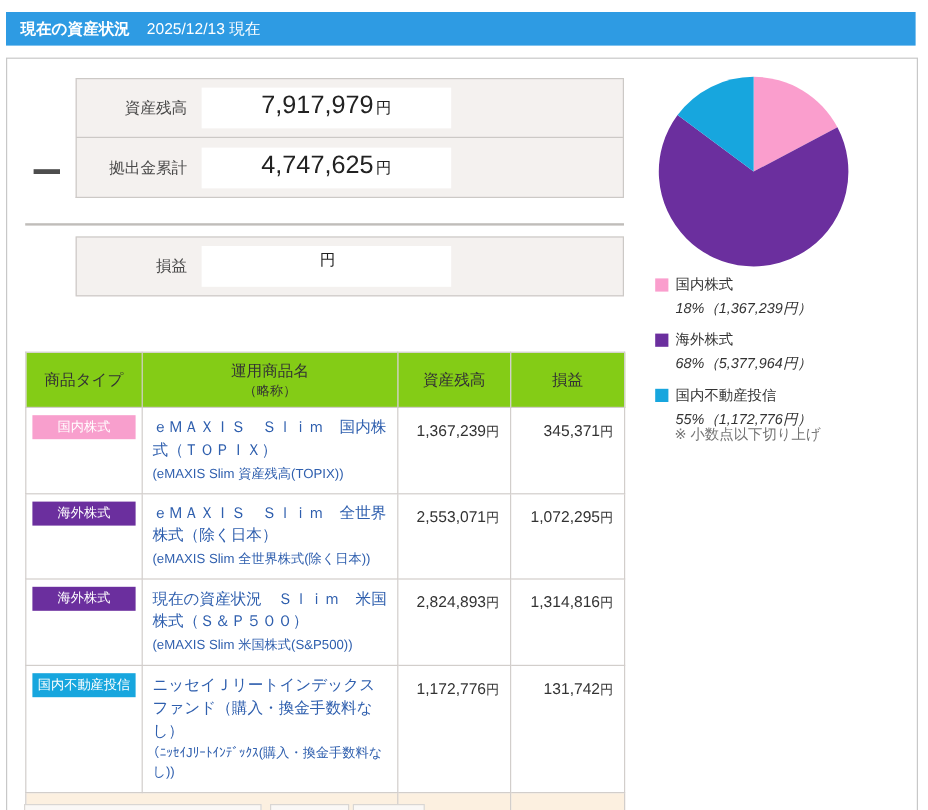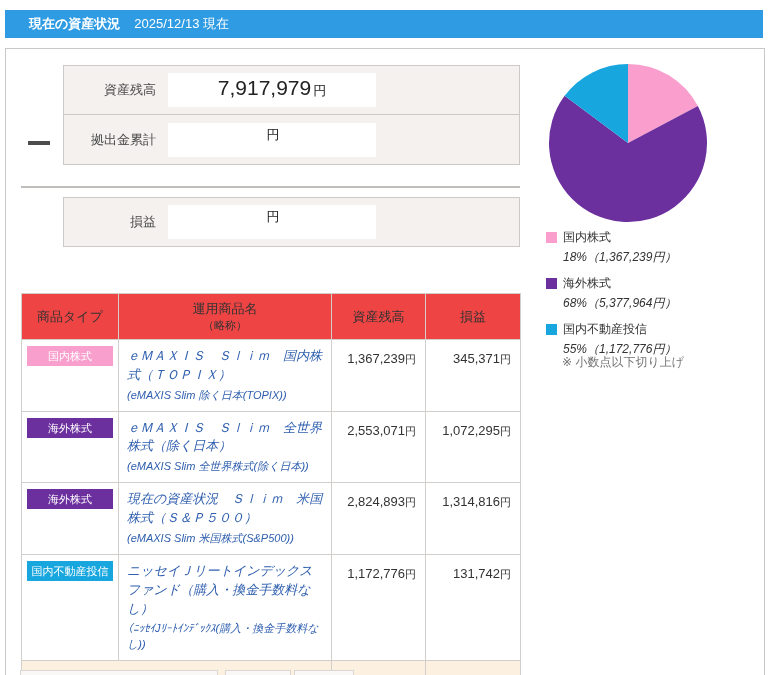--- a/index.html
+++ b/index.html
@@ -1,21 +1,21 @@
 <!DOCTYPE html>
 <html lang="ja"><head>
 <meta charset="utf-8">
 <style>
   * { margin:0; padding:0; box-sizing:border-box; }
   body { background:#fff; font-family:"Liberation Sans","DejaVu Sans",sans-serif; }
   .page { position:relative; width:773px; height:675px; background:#fff; overflow:hidden; }
 
   
   .header-bar { position:absolute; left:5px; top:10px; width:758px; height:28px;
-    background:#2E9BE3; color:#fff; line-height:28px; padding-left:24px; font-size:13px; }
+    background:#2E9BE3; color:#fff; line-height:28px; padding-left:12px; font-size:13px; }
   .header-title { font-weight:bold; }
   .header-date { margin-left:14px; }
 
   
   .panel { position:absolute; left:5px; top:48px; width:760px; height:660px;
     background:#fff; border:1px solid #C8C8C8; }
 
   
   .summary-group { position:absolute; left:57px; top:16px; width:457px; }
   .summary-row { display:flex; align-items:center; height:50px; background:#F4F1EF;
@@ -37,27 +37,27 @@
   .legend-item { margin-bottom:9px; font-size:12px; color:#333; }
   .legend-line1 { display:flex; align-items:center; }
   .legend-swatch { width:11px; height:11px; display:inline-block; margin-right:6px; flex-shrink:0; }
   .legend-detail { margin-left:17px; margin-top:3px;font-style:italic; }
   .chart-note { position:absolute; left:556px; top:305px; font-size:12px; color:#737373; }
 
   
   .table-wrap { position:absolute; left:15px; top:244px; width:499px; }
   table.asset-table { border-collapse:collapse; width:499px; table-layout:fixed; font-size:13px; }
   .asset-table th, .asset-table td { border:1px solid #D2CECB; }
-  .asset-table thead th { background:#ef4444; color:#333; font-weight:normal;
+  .asset-table thead th { background:#84cc16; color:#333; font-weight:normal;
     text-align:center; vertical-align:middle; padding:6px 2px; height:44px; font-size:13px; }
   .asset-table thead .th-sub { font-size:11px; }
   .cell-type { vertical-align:top; padding:6px 5px; text-align:center; }
   .type-badge { display:block; color:#fff; font-size:11px; line-height:20px; height:20px;
     text-align:center; }
-  .cell-name { vertical-align:top; padding:7px 8px;font-style:italic; }
+  .cell-name { vertical-align:top; padding:7px 8px; }
   .product-name { color:#2F5FAE; font-size:13px; line-height:1.45; text-decoration:none; cursor:pointer; }
   .product-abbr { color:#2F5FAE; font-size:11px; line-height:1.45; margin-top:3px; }
   .cell-num { vertical-align:top; text-align:right; padding:11px 9px 6px 4px; color:#333; }
   .unit { font-size:11px; }
   .total-row td { background:#FCF0E0; height:41px; }
   .total-label { text-align:left; padding:10px 8px; vertical-align:middle; color:#333; }
   .total-row .cell-num { vertical-align:middle; padding-top:6px; }
 
   
   .next-hint { position:absolute; height:8px; background:#FAF8F6; border:1px solid #D9D6D3; }
@@ -79,20 +79,21 @@
       <div class="summary-row">
         <span class="summary-label">資産残高</span>
         <span class="summary-valuebox">
           <span class="summary-value">7,917,979</span>
           <span class="summary-unit">円</span>
         </span>
       </div>
       <div class="summary-row">
         <span class="summary-label">拠出金累計</span>
         <span class="summary-valuebox">
+          <span class="summary-value">4,747,625</span>
           <span class="summary-unit">円</span>
         </span>
       </div>
     </div>
 
     <div class="equals-divider"></div>
 
     <div class="result-group">
       <div class="summary-row">
         <span class="summary-label">損益</span>
@@ -154,21 +155,21 @@
             <th>損益</th>
           </tr>
         </thead>
         <tbody id="asset-tbody">
             <tr class="asset-row">
     <td class="cell-type">
       <span class="type-badge" style="background-color: rgb(248, 159, 205);">国内株式</span>
     </td>
     <td class="cell-name">
       <a class="product-name">ｅＭＡＸＩＳ　Ｓｌｉｍ　国内株式（ＴＯＰＩＸ）</a>
-      <div class="product-abbr">(eMAXIS Slim 除く日本(TOPIX))</div>
+      <div class="product-abbr">(eMAXIS Slim 資産残高(TOPIX))</div>
     </td>
     <td class="cell-num">
       <span>1,367,239</span><span class="unit">円</span>
     </td>
     <td class="cell-num">
       <span>345,371</span><span class="unit">円</span>
     </td>
   </tr>
             <tr class="asset-row">
     <td class="cell-type">

